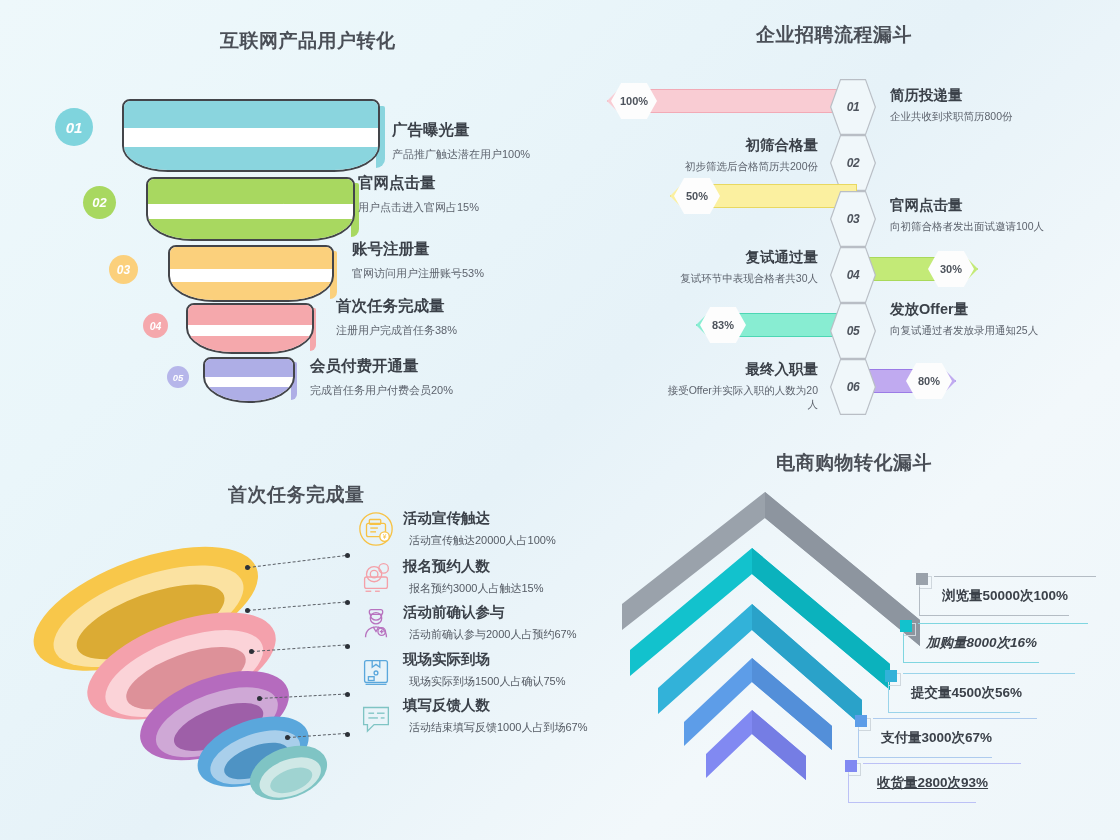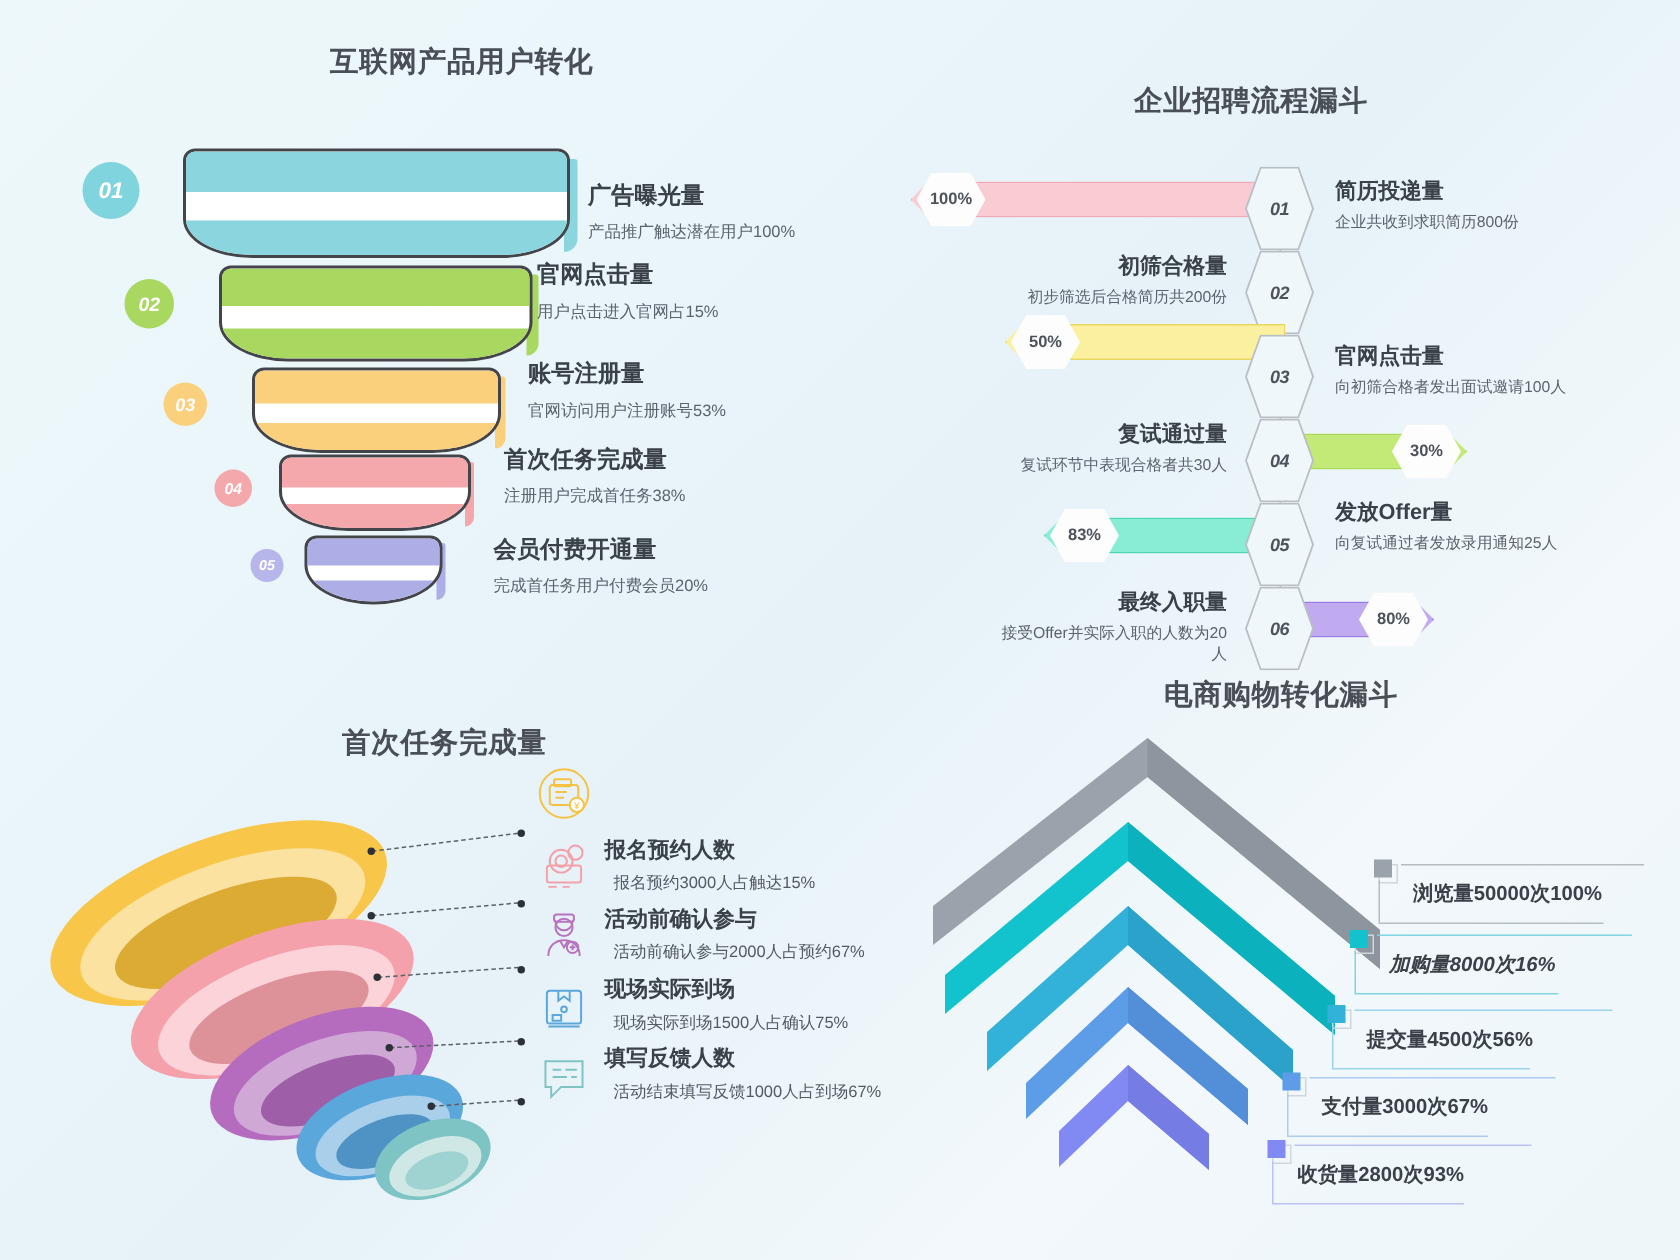--- a/index.html
+++ b/index.html
@@ -25,21 +25,21 @@
   .spark{position:absolute;color:#fff;font-size:9px;opacity:.95;}
   .badge{
     position:absolute;border-radius:50%;display:flex;align-items:center;justify-content:center;
     color:#fff;font-weight:bold;font-style:italic;
   }
   .f1-text{position:absolute;}
   .f1-text .t{font-size:15.5px;font-weight:bold;color:#3b4149;white-space:nowrap;}
   .f1-text .d{font-size:11px;color:#5d636d;margin-top:6px;white-space:nowrap;}
 
   
-  #q2{left:560px;top:0;width:560px;height:430px;margin-top:32px;}
+  #q2{left:560px;top:0;width:560px;height:430px;}
   .hexcell{position:absolute;width:46px;height:56px;}
   .hexcell .outline{
     position:absolute;inset:0;
     background:#b9bec5;
     clip-path:polygon(22% 0,78% 0,100% 50%,78% 100%,22% 100%,0 50%);
   }
   .hexcell .inner{
     position:absolute;inset:1.3px;
     background:#f0f7fa;
     clip-path:polygon(22% 0,78% 0,100% 50%,78% 100%,22% 100%,0 50%);
@@ -159,21 +159,21 @@
     <div class="d">用户点击进入官网占15%</div>
   </div>
   <div class="f1-text" style="left:352px;top:239px;">
     <div class="t">账号注册量</div>
     <div class="d">官网访问用户注册账号53%</div>
   </div>
   <div class="f1-text" style="left:336px;top:296px;">
     <div class="t">首次任务完成量</div>
     <div class="d">注册用户完成首任务38%</div>
   </div>
-  <div class="f1-text" style="left:310px;top:356px;margin-left:19px;">
+  <div class="f1-text" style="left:310px;top:356px;">
     <div class="t">会员付费开通量</div>
     <div class="d">完成首任务用户付费会员20%</div>
   </div>
 </div>
 
 <div class="quad" id="q2">
   <div class="q-title" style="left:196px;top:22px;">企业招聘流程漏斗</div>
 
   <div class="connector" style="left:292.5px;top:131px;height:25px;"></div>
   <div class="connector" style="left:292.5px;top:187px;height:25px;"></div>
@@ -367,20 +367,24 @@
   <div class="q3-ico" style="left:357px;top:268px;">
     <svg viewBox="0 0 40 40" width="38" height="38" fill="none" stroke="#7fc4c4" stroke-width="1.4">
       <path d="M7 10h26v18H18l-7 7v-7H7z"></path>
       <line x1="12" y1="16" x2="18" y2="16"></line>
         <line x1="21" y1="16" x2="29" y2="16"></line>
       <line x1="12" y1="21" x2="22" y2="21"></line>
         <line x1="25" y1="21" x2="29" y2="21"></line>
     </svg>
   </div>
 
+  <div class="q3-row" style="left:403px;top:79px;">
+    <div class="t">活动宣传触达</div>
+    <div class="d">活动宣传触达20000人占100%</div>
+  </div>
   <div class="q3-row" style="left:403px;top:127px;">
     <div class="t">报名预约人数</div>
     <div class="d">报名预约3000人占触达15%</div>
   </div>
   <div class="q3-row" style="left:403px;top:173px;">
     <div class="t">活动前确认参与</div>
     <div class="d">活动前确认参与2000人占预约67%</div>
   </div>
   <div class="q3-row" style="left:403px;top:220px;">
     <div class="t">现场实际到场</div>
@@ -463,15 +467,15 @@
   </div>
 
   <div class="q4-lab" style="left:245px;top:330px;">
     <div class="mk">
       <div class="og"></div>
       <div class="sq" style="background:#8189f2;"></div>
     </div>
     <div class="ln" style="left:18px;top:3px;width:158px;background:#bcc1f6;"></div>
     <div class="vl" style="left:3px;top:14px;height:28px;background:#bcc1f6;"></div>
     <div class="ln" style="left:3px;top:42px;width:128px;background:#bcc1f6;"></div>
-    <div class="tx" style="left:20px;top:14px;">收货量2800次93%</div>
+    <div class="tx" style="left:32px;top:14px;text-decoration:underline;">收货量2800次93%</div>
   </div>
 </div>
 
 </body></html>

